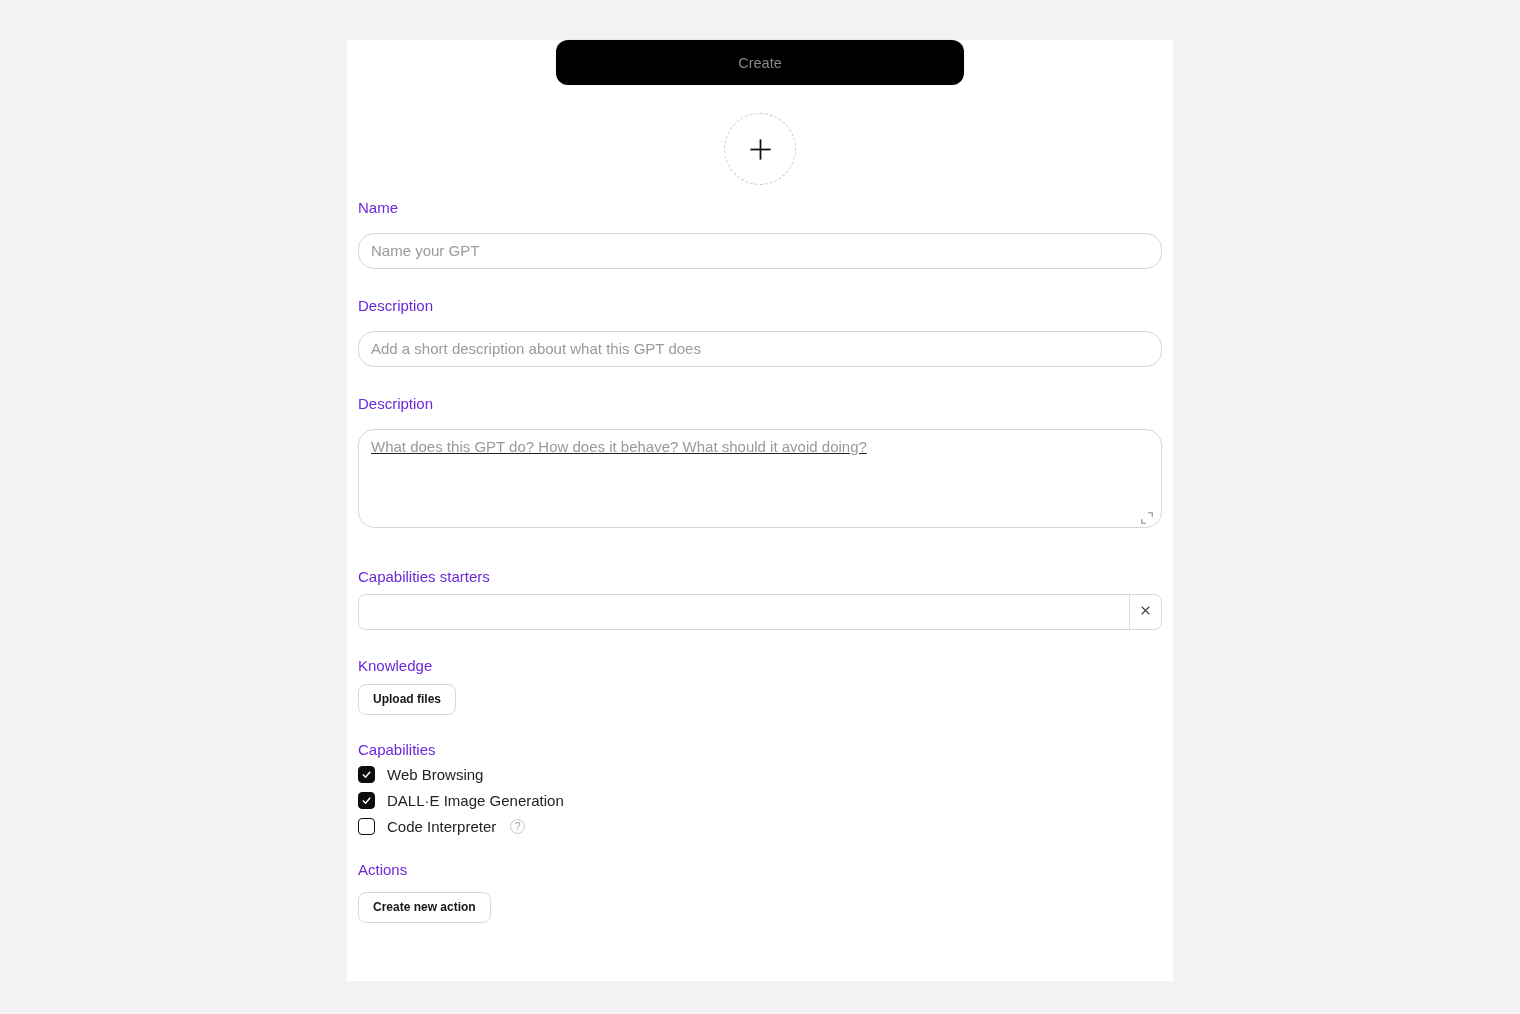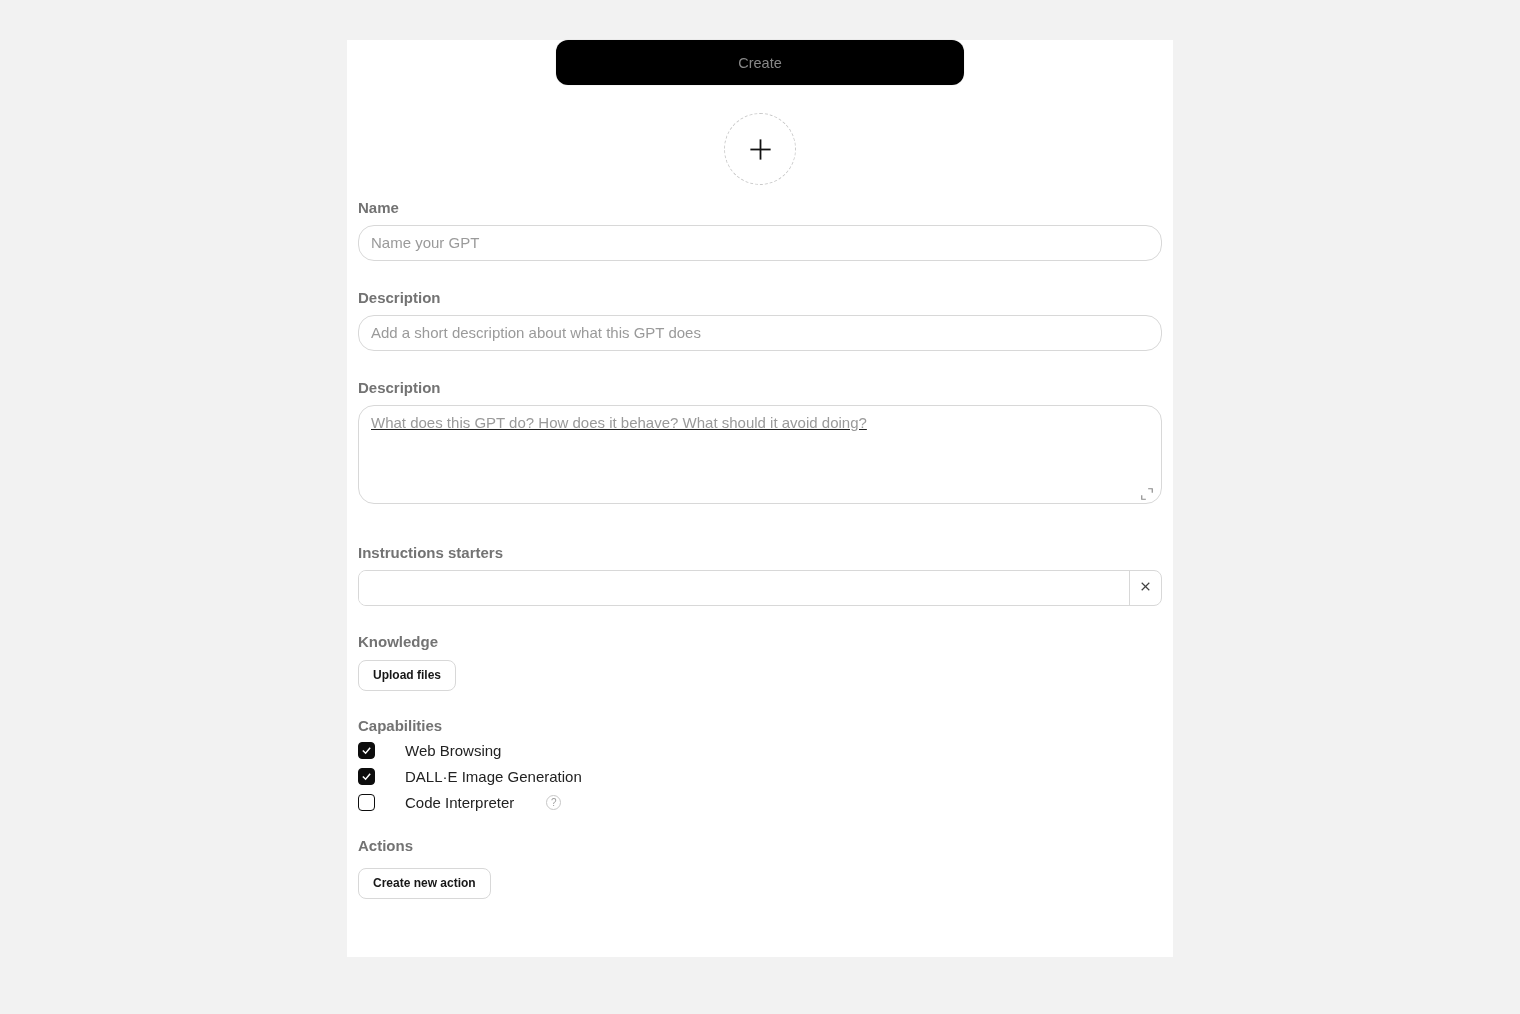--- a/index.html
+++ b/index.html
@@ -56,35 +56,36 @@
     align-items: center;
     justify-content: center;
     cursor: pointer;
   }
   .avatar-upload svg { display:block; }
 
   
   .field { margin-bottom: 28px; }
   .label {
     font-size: 15px;
-    font-weight: 700;
-    color: #737373;
+    font-weight: 400;
+    color: #6d28d9;
     margin-bottom: 9px;
     display: block;
   }
   .text-input, .textarea {
     width: 100%;
     border: 1px solid #d8d8d8;
     border-radius: 16px;
     font-size: 15px;
     font-family: inherit;
     padding: 8px 12px 9px 12px;
     color: #222;
     outline: none;
     background: #fff;
+    margin-top: 8px;
   }
   .text-input::placeholder, .textarea::placeholder { color: #9a9a9a; }
   .textarea {
     height: 99px;
     resize: none;
     position: relative;
     text-decoration: underline;
   }
   .textarea-wrap { position: relative; }
   .expand-handle {
@@ -131,21 +132,21 @@
     padding: 7px 14px 8px;
     background: #fff;
     cursor: pointer;
     color: #171717;
   }
 
   
   .cap-row {
     display: flex;
     align-items: center;
-    gap: 30px;
+    gap: 12px;
     font-size: 15px;
     margin-bottom: 9px;
     color: #222;
   }
   .checkbox {
     width: 17px;
     height: 17px;
     border: 1.7px solid #0d0d0d;
     border-radius: 4px;
     display: flex;
@@ -215,21 +216,21 @@
       <span class="expand-handle">
         <svg width="14" height="14" viewBox="0 0 24 24" fill="none" stroke="currentColor" stroke-width="2">
           <polyline points="14 3 21 3 21 10"></polyline>
             <polyline points="10 21 3 21 3 14"></polyline>
         </svg>
       </span>
     </div>
   </div>
 
   <div class="conv-starters">
-    <label class="label">Instructions starters</label>
+    <label class="label">Capabilities starters</label>
     <div class="starter-row">
       <input type="text" style="">
       <div class="starter-remove">
         <span>
           <svg width="13" height="13" viewBox="0 0 24 24" fill="none" stroke="currentColor" stroke-width="2.2">
             <line x1="5" y1="5" x2="19" y2="19"></line>
               <line x1="19" y1="5" x2="5" y2="19"></line>
           </svg>
         </span>
       </div>

